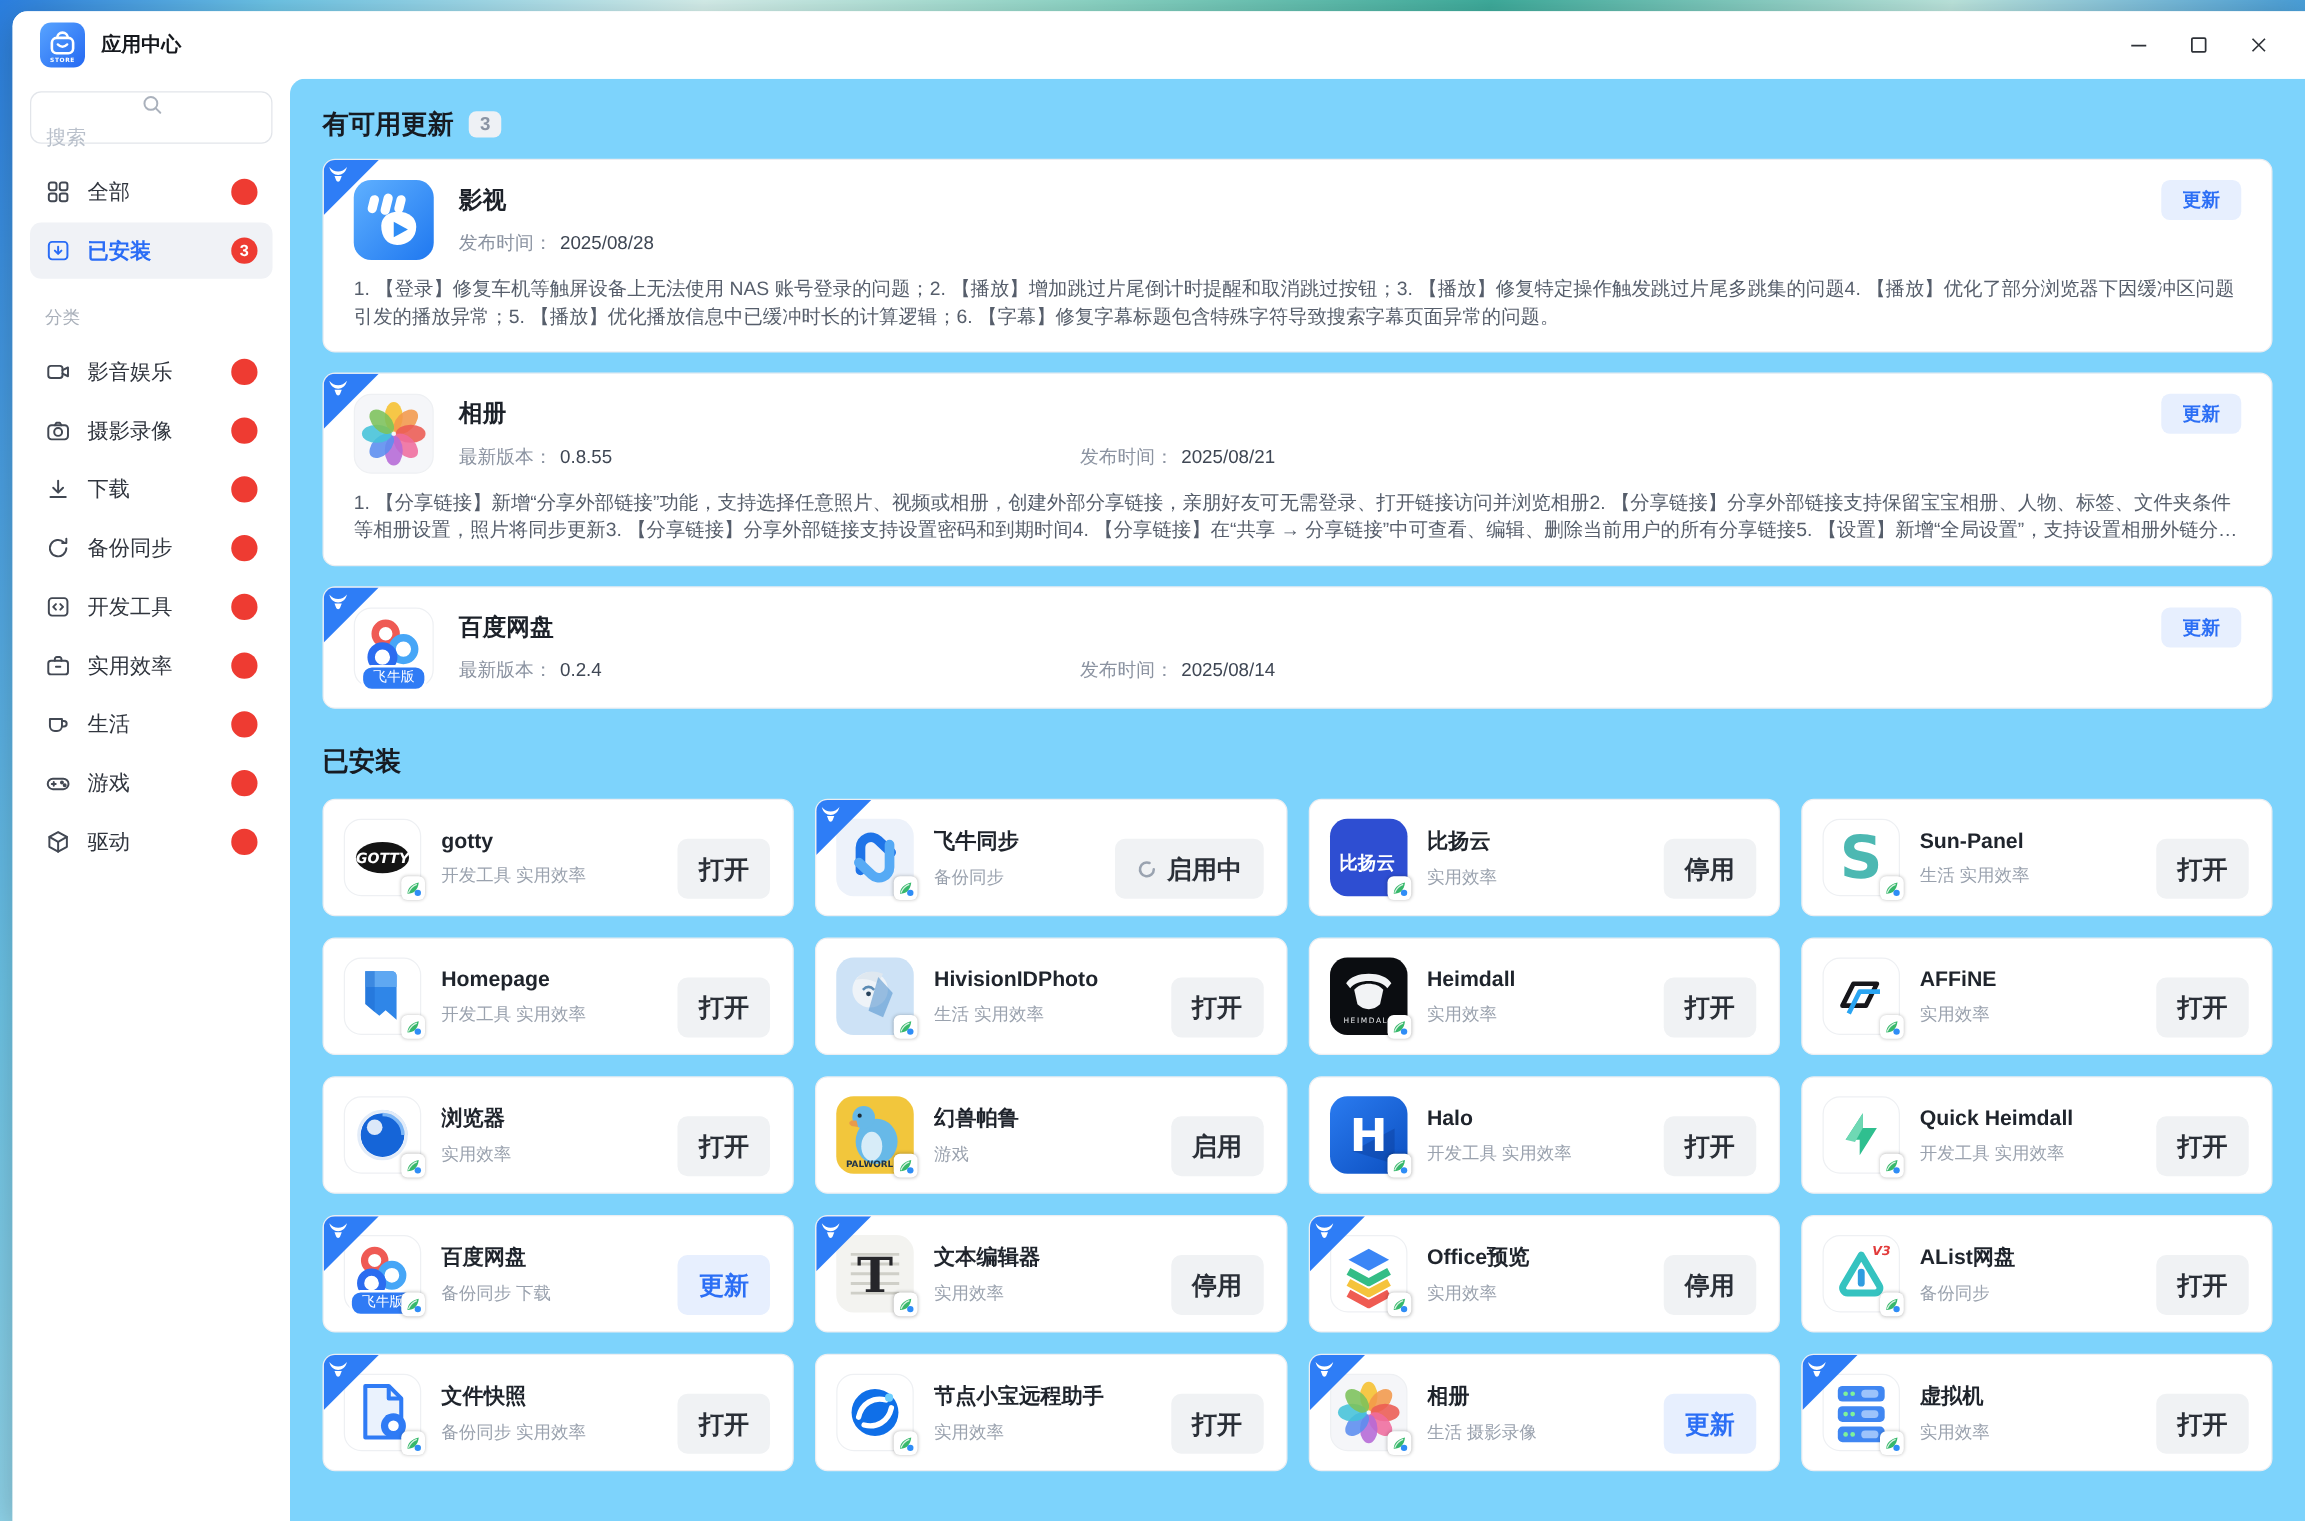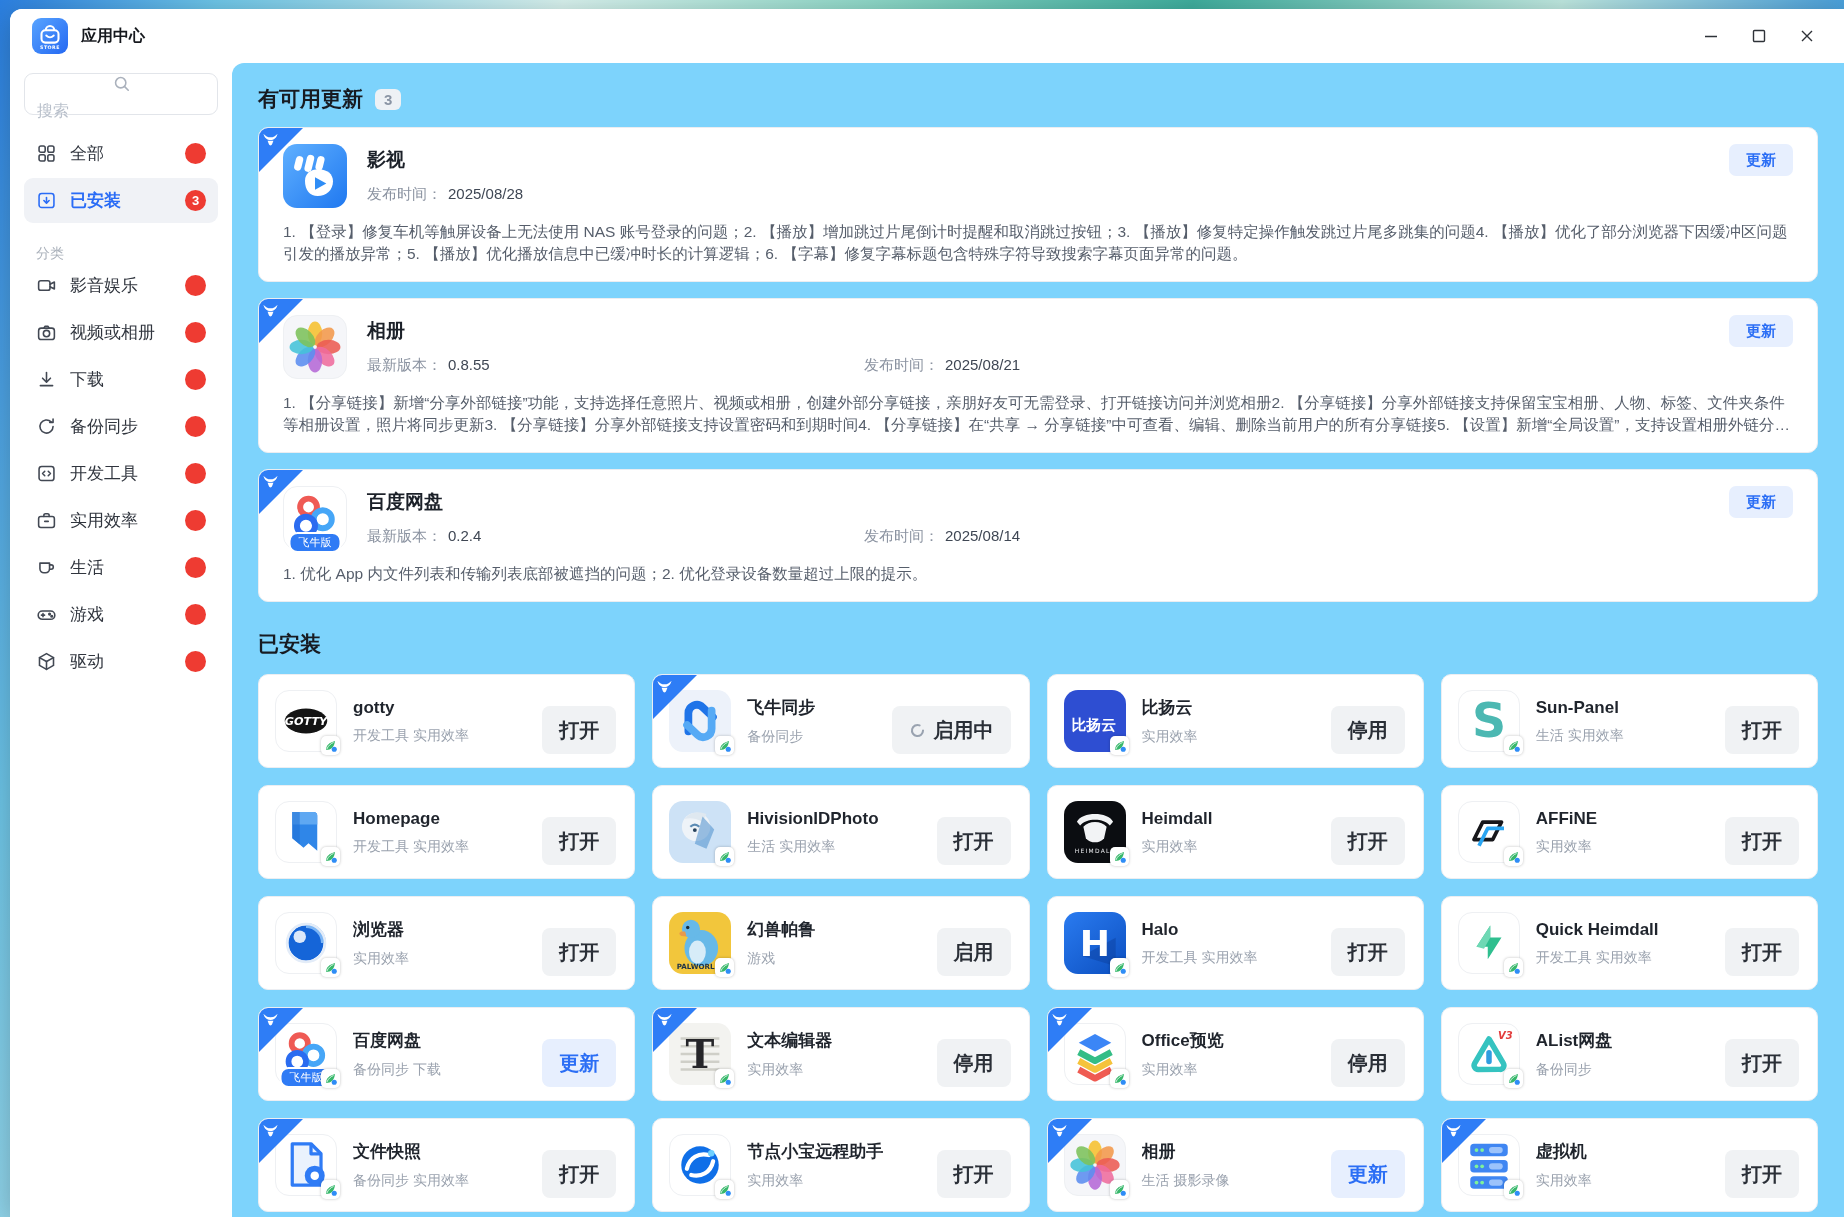--- a/index.html
+++ b/index.html
@@ -28,21 +28,21 @@
   .searchbox{ height:42px; border:1px solid #e2e5ea; border-radius:9px; display:flex; align-items:center; padding:0 12px; gap:9px; margin-bottom:16px; background:#fff;flex-direction:column; }
   .searchbox svg{ width:19px; height:19px; stroke:#aab1bc; flex:none; }
   .searchbox input{ border:none; outline:none; width:100%; font-size:16px; color:#333; background:transparent; font-family:inherit; }
   .searchbox input::placeholder{ color:#b9c0cb; }
   .side-item{ height:45px; display:flex; align-items:center; gap:13px; padding:0 12px; border-radius:9px; color:#30353e; font-size:17px; cursor:pointer; margin-bottom:2px; }
   .side-item .side-ico{ width:21px; height:21px; display:flex; flex:none; color:#424853; }
   .side-item .side-ico svg{ width:21px; height:21px; }
   .side-item.active{ background:#f0f2f6; color:#2a6cf6; font-weight:700; }
   .side-item.active .side-ico{ color:#2a6cf6; }
   .side-badge{ margin-left:auto; background:#ee3b32; color:#fff; min-width:21px; height:21px; border-radius:50%; font-size:13px; font-weight:700; display:flex; align-items:center; justify-content:center; }
-  .side-section{ font-size:14px; color:#a9b0ba; margin:22px 0 0 12px; }
+  .side-section{ font-size:14px; color:#a9b0ba; margin:22px 0 12px 12px; }
 
   
   .main{ flex:1; background:#7dd3fc; border-top-left-radius:12px; padding:22px 26px 0 26px; overflow:hidden; }
   .sec-head{ display:flex; align-items:center; margin-bottom:14px; }
   .sec-title{ font-size:21px; font-weight:700; color:#171b22; }
   .count-badge{ background:#eef1f5; color:#8a94a4; font-size:15px; font-weight:600; padding:2px 9px; border-radius:6px; margin-left:12px; }
 
   
   .update-card{ position:relative; background:#fff; border:1px solid #ebedf1; border-radius:10px; padding:16px 24px 16px 24px; margin-bottom:16px; overflow:hidden; }
   .uc-head{ display:flex; gap:20px; }
@@ -175,21 +175,21 @@
   </div>
 
   <div class="side-item">
     <span class="side-ico">
               <svg viewBox="0 0 24 24" fill="none" stroke="currentColor" stroke-width="1.8" stroke-linecap="round" stroke-linejoin="round">
                 <rect x="3" y="7" width="18" height="13" rx="3"></rect>
                 <path d="M9 7l1.4-2.2h3.2L15 7"></path>
                 <circle cx="12" cy="13.2" r="3.6"></circle>
               </svg>
             </span>
-    <span class="side-label">视频或相册</span>
+    <span class="side-label">摄影录像</span>
     <span class="side-badge" hidden=""></span>
   </div>
 
   <div class="side-item">
     <span class="side-ico">
               <svg viewBox="0 0 24 24" fill="none" stroke="currentColor" stroke-width="1.8" stroke-linecap="round" stroke-linejoin="round">
                 <path d="M12 4v10"></path>
                 <path d="M7.5 10.5L12 15l4.5-4.5"></path>
                 <path d="M5 19h14"></path>
               </svg>
@@ -365,21 +365,20 @@
       </div>
       <div>
         <div class="uc-name">百度网盘</div>
         <div class="uc-meta">
           <span class="meta-v"><span class="meta-label">最新版本：</span><span class="meta-value">0.2.4</span></span>
           <span><span class="meta-label">发布时间：</span><span class="meta-value">2025/08/14</span></span>
         </div>
       </div>
     </div>
     <button class="btn btn-primary uc-btn">更新</button>
-    <div class="uc-changelog">1. 优化 App 内文件列表和传输列表底部被遮挡的问题；2. 优化登录设备数量超过上限的提示。</div>
   </div>
 </div>
 
       <div class="sec-head installed-title">
         <span class="sec-title">已安装</span>
       </div>
       <div class="apps-grid" id="apps-grid">
   <div class="app-card">
 
     <div class="app-ico">

